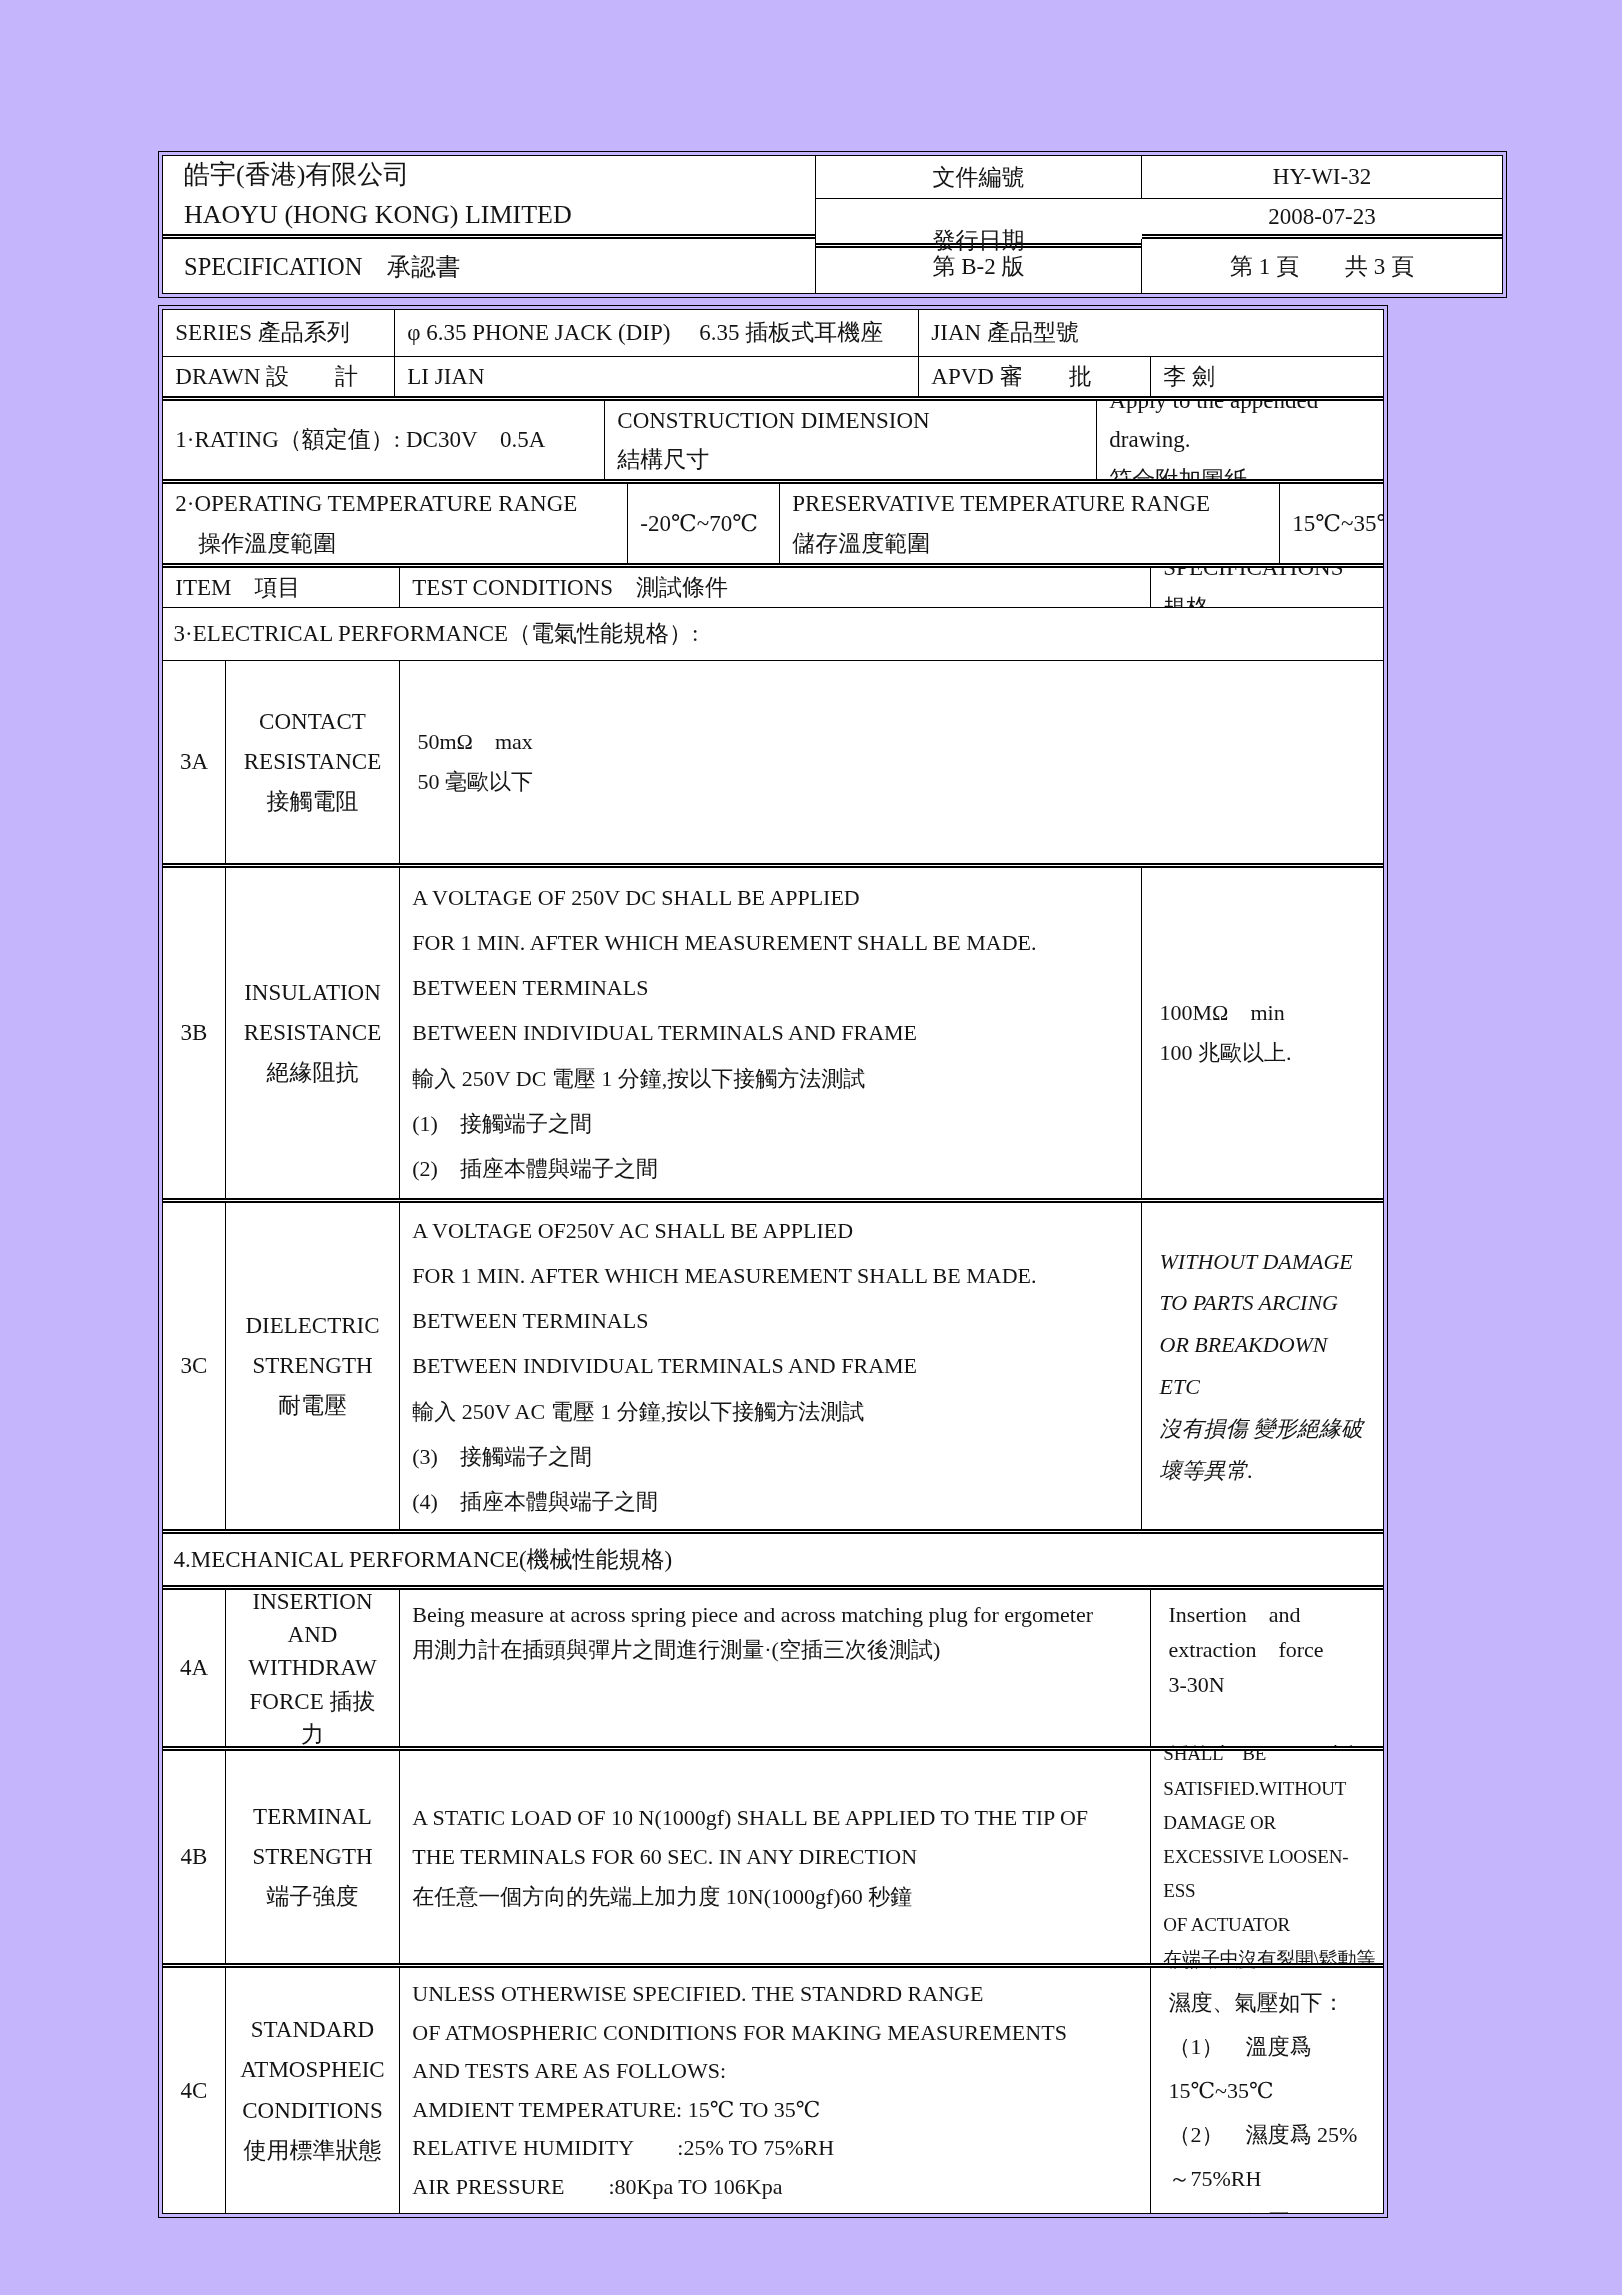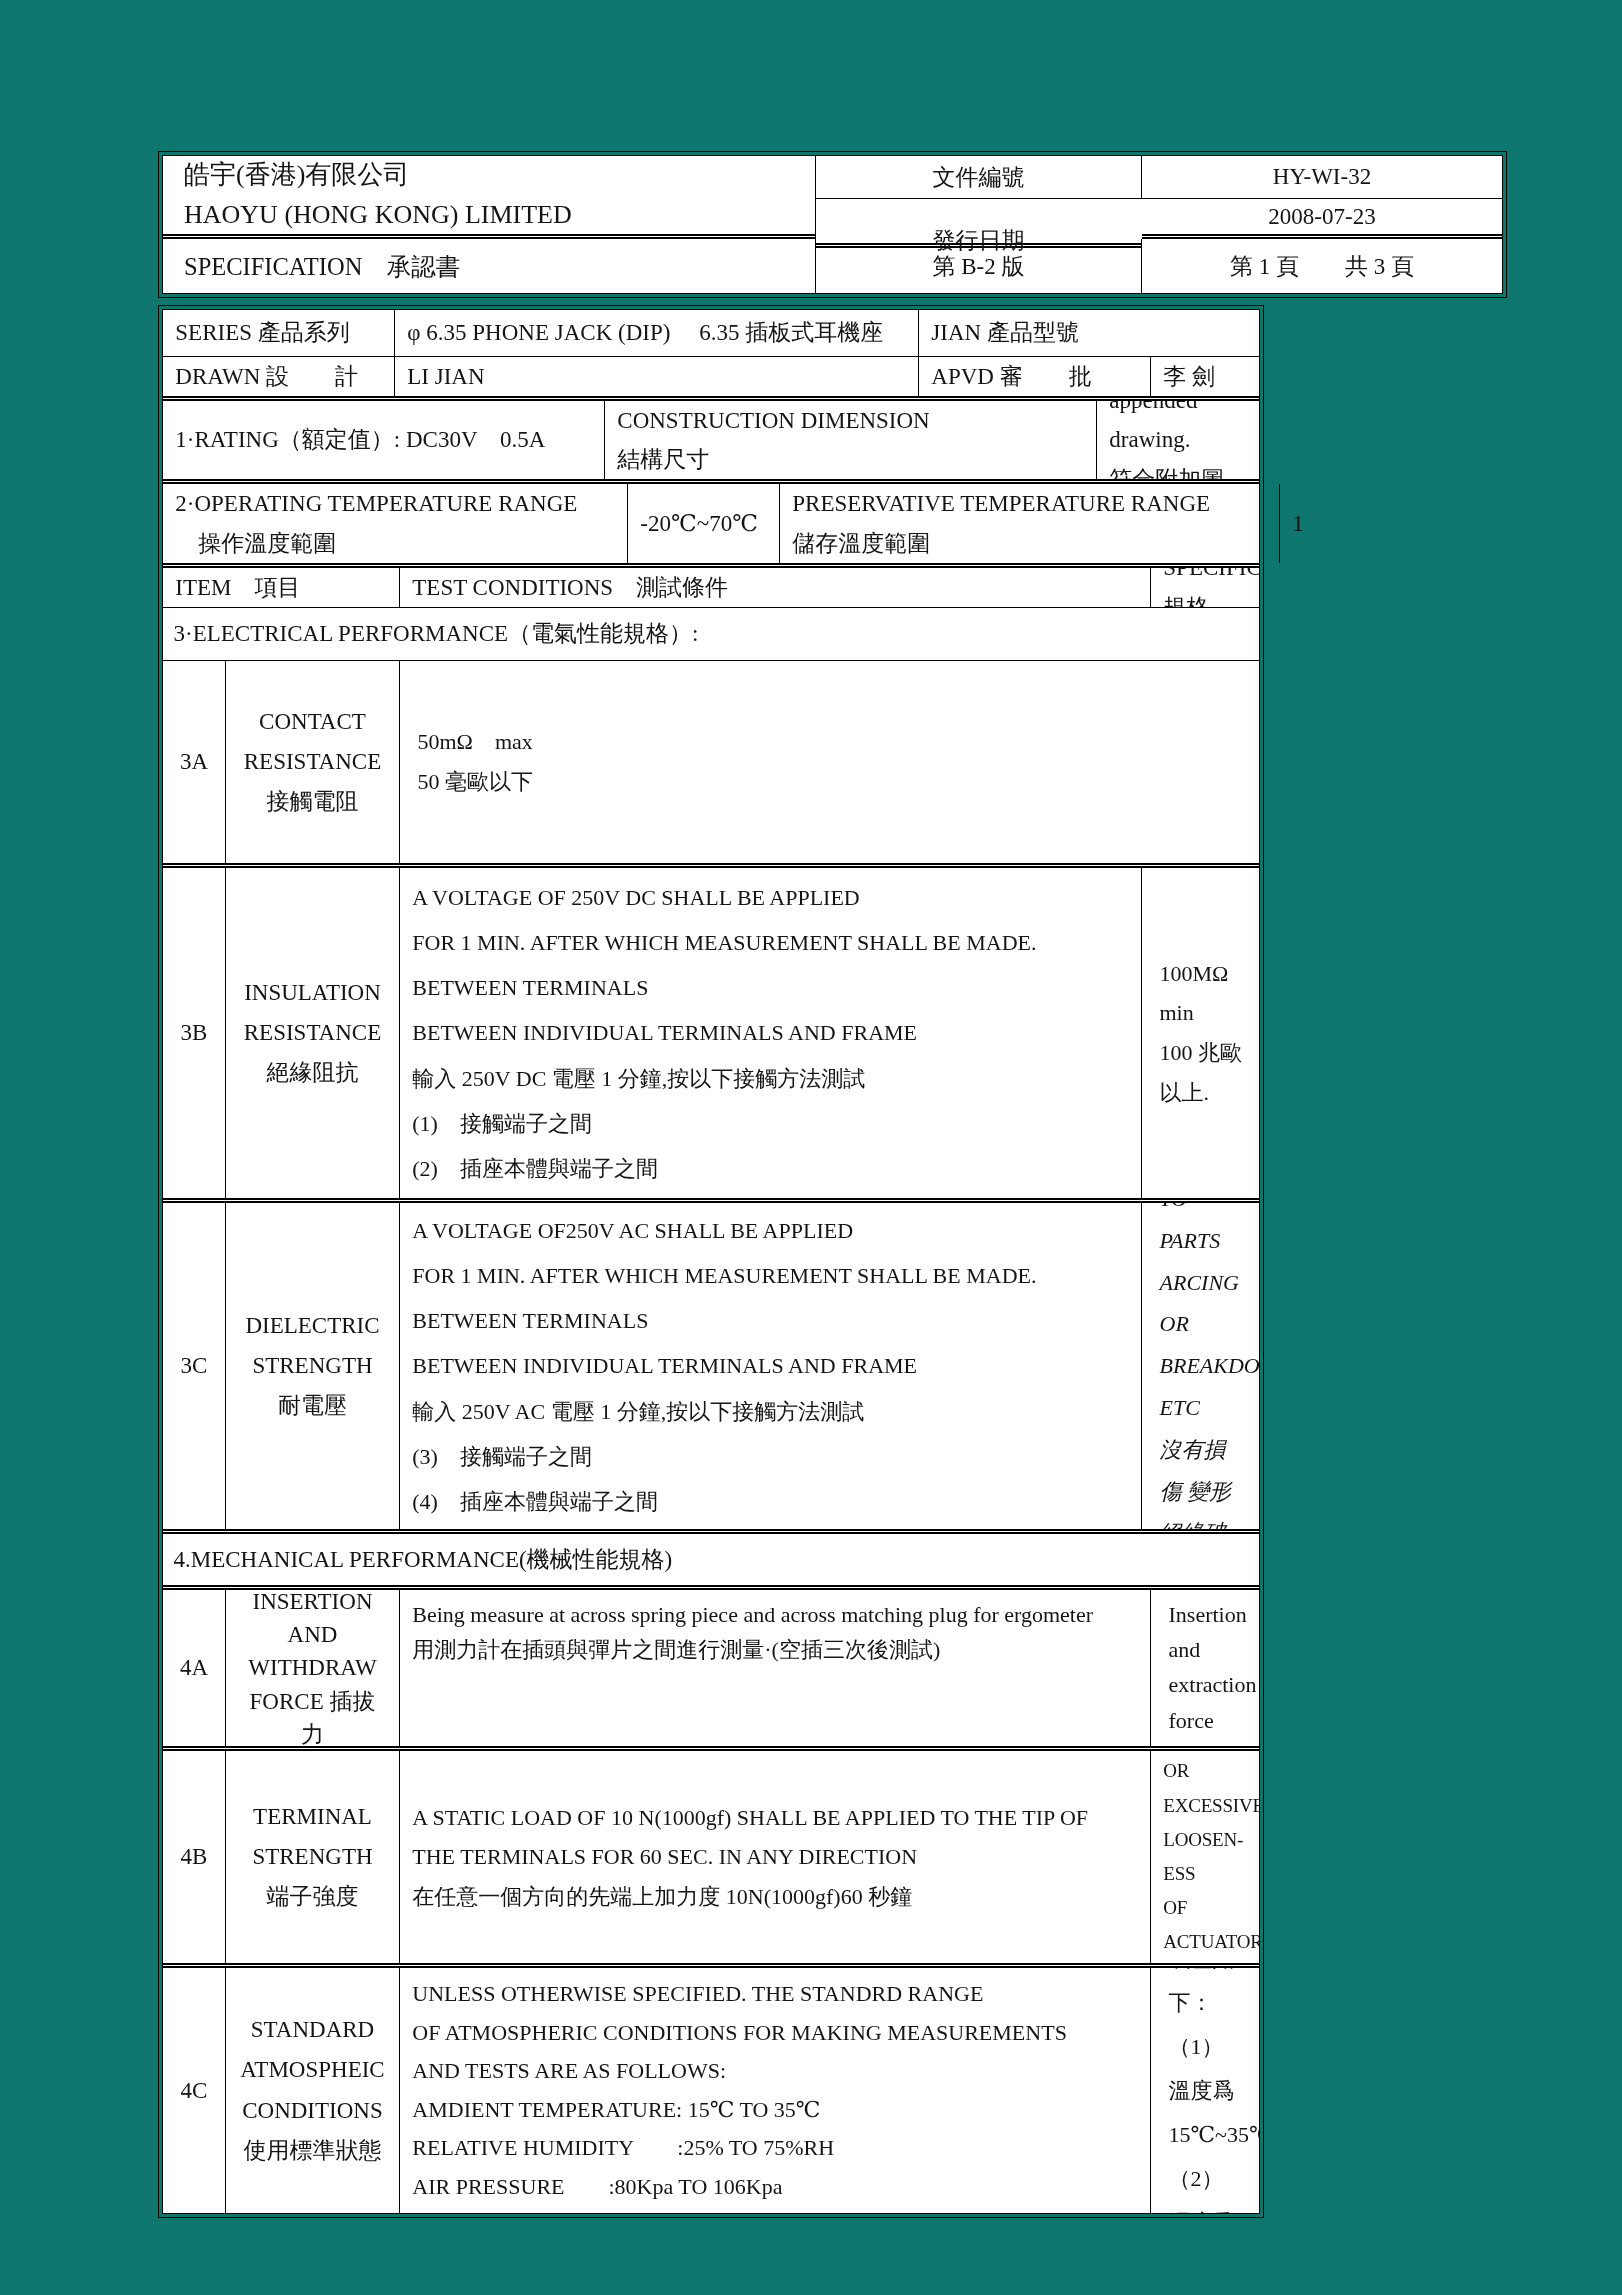--- a/index.html
+++ b/index.html
@@ -1,17 +1,17 @@
 <!DOCTYPE html>
 <html style="font-size:14px"><head>
 <meta charset="utf-8">
 <style>
   html,body{margin:0;padding:0;background:#888;}
   .page{
-    position:relative;width:1623px;height:2295px;background:#0f766e;
+    position:relative;width:1623px;height:2295px;background:#c4b5fd;
     font-family:"Liberation Serif","DejaVu Serif",serif;
     color:#141414;font-size:23px;
   }
   .tbl{position:absolute;border:1.8px solid #000;background:#fff;box-sizing:border-box;}
   .tbl::after{content:"";position:absolute;inset:-5.3px;border:1.8px solid #000;pointer-events:none;}
 
   
   .header-tbl{
     left:162px;top:155px;width:1341px;
     display:grid;
@@ -24,21 +24,21 @@
   .hc.lastcol{border-right:0;}
   .hc.lastrow{border-bottom:0;}
   .hc.hb{border-bottom:5.3px double #000;}
   .hc.cen{align-items:center;text-align:center;}
   .co{grid-area:co;padding-left:21px;font-size:26px;line-height:1.55;}
   .dl{grid-area:dl;} .dv{grid-area:dv;} .il{grid-area:il;margin-top:40px;} .iv{grid-area:iv;}
   .sp{grid-area:sp;padding-left:21px;font-size:24.5px;}
   .vl{grid-area:vl;} .pv{grid-area:pv;}
 
   
-  .main-tbl{left:162px;top:309px;width:1098px;}
+  .main-tbl{left:162px;top:309px;width:1222px;}
   .row{display:grid;box-sizing:border-box;border-bottom:1.8px solid #000;}
   .row.sep{border-bottom:5.3px double #000;}
   .row.last{border-bottom:0;}
   .c{display:flex;flex-direction:column;justify-content:center;box-sizing:border-box;
      border-right:1.8px solid #000;padding:3.5px 12.3px;white-space:pre-line;overflow:hidden;line-height:1.7;}
   .c:last-child{border-right:0;}
   .c.cen{align-items:center;text-align:center;padding-left:3.5px;padding-right:3.5px;}
 
   .r-series,.r-drawn{grid-template-columns:232px 524px 232px auto;}
   .r-series{height:47px;} .r-drawn{height:44px;}

